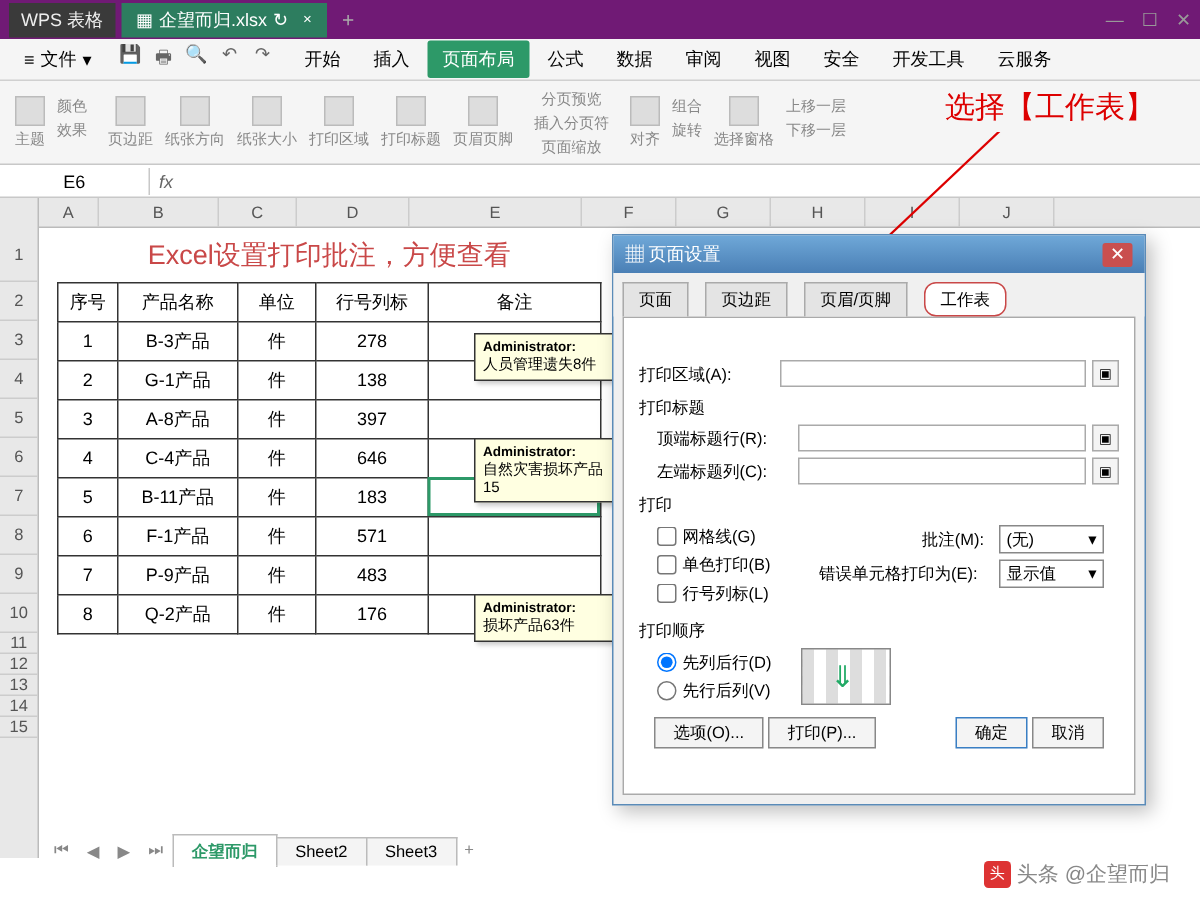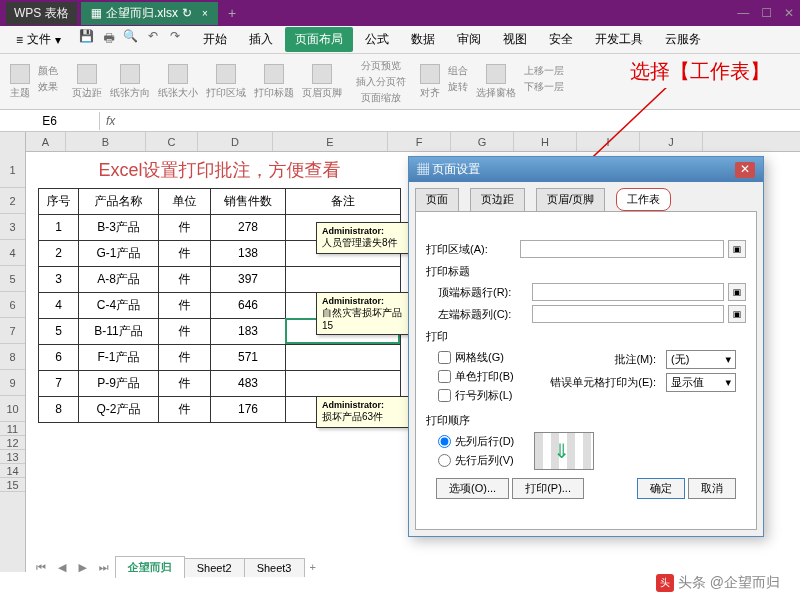--- a/index.html
+++ b/index.html
@@ -225,21 +225,21 @@
   <div class="cells">
     <table class="datatbl">
       <tbody>
           <tr>
             <td colspan="5" class="title" style="border:none">Excel设置打印批注，方便查看</td>
           </tr>
       <tr>
         <th style="width:40px">序号</th>
         <th style="width:80px">产品名称</th>
         <th style="width:52px">单位</th>
-        <th style="width:75px">销售件数</th>
+        <th style="width:75px">行号列标</th>
         <th style="width:115px">备注</th>
       </tr>
       <tr>
             <td>1</td>
             <td>B-3产品</td>
             <td>件</td>
             <td>278</td>
             <td></td>
           </tr>
       <tr>
@@ -363,21 +363,21 @@
       </div>
       <div style="flex:1">
         <div class="frow">
             <span style="width:110px;text-align:right;margin-right:6px">批注(M):</span>
             <span class="sel">
               <span>(无)</span>
               <span>▾</span>
             </span>
           </div>
         <div class="frow">
-            <span style="width:110px;text-align:right;margin-right:6px">错误单元格打印为(E):</span>
+            <span style="width:110px;text-align:left;margin-right:6px">错误单元格打印为(E):</span>
             <span class="sel">
               <span>显示值</span>
               <span>▾</span>
             </span>
           </div>
       </div>
     </div>
     <div class="sect">打印顺序</div>
     <div style="display:flex;align-items:center;gap:20px">
       <div>

